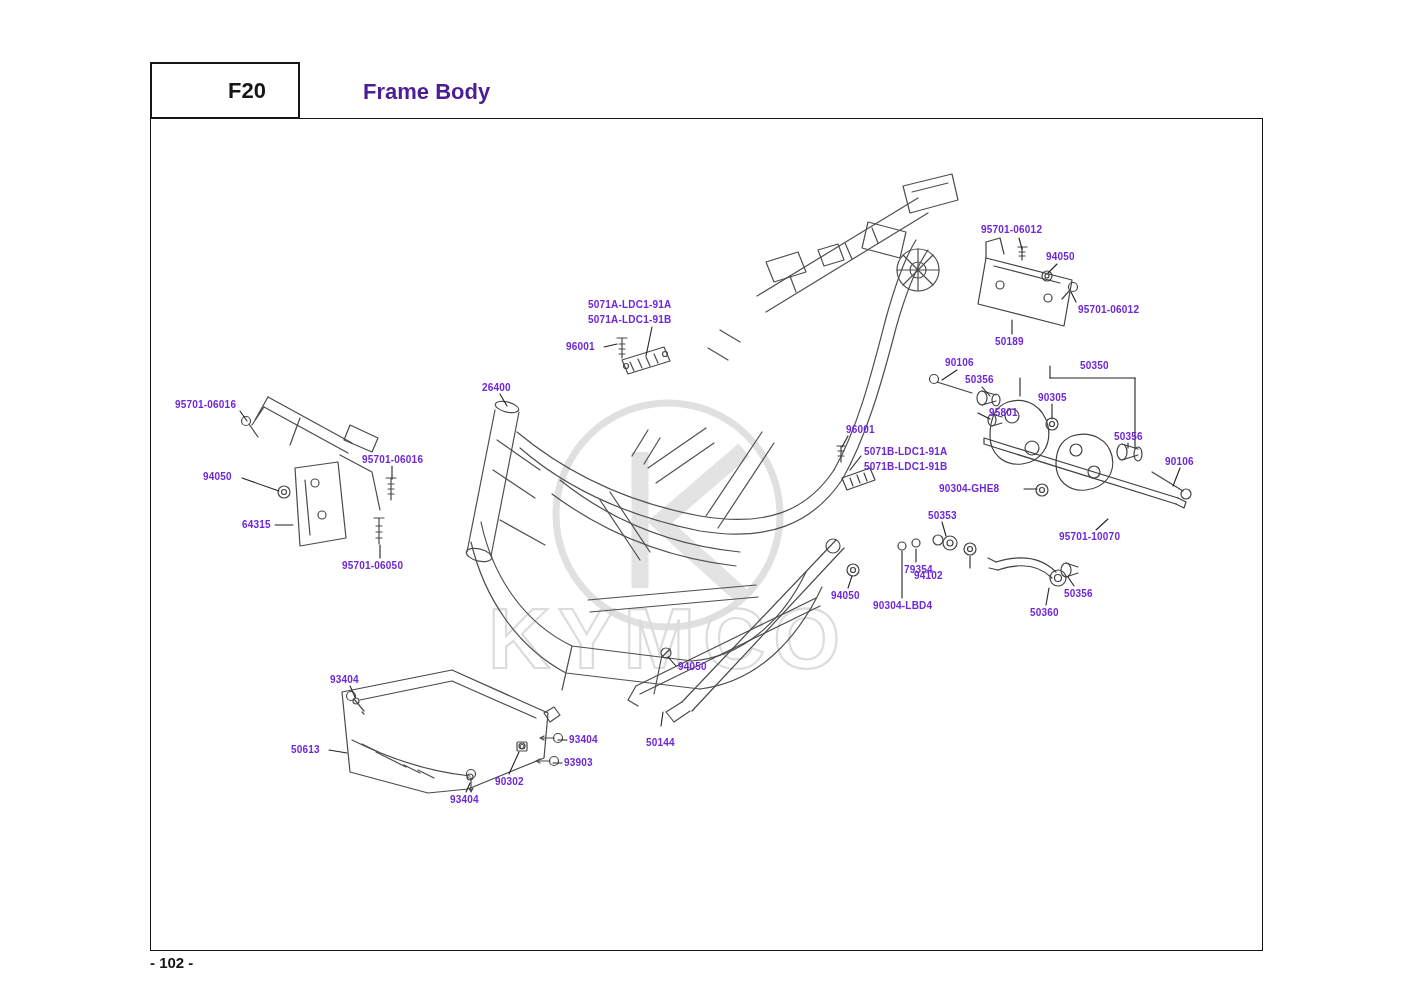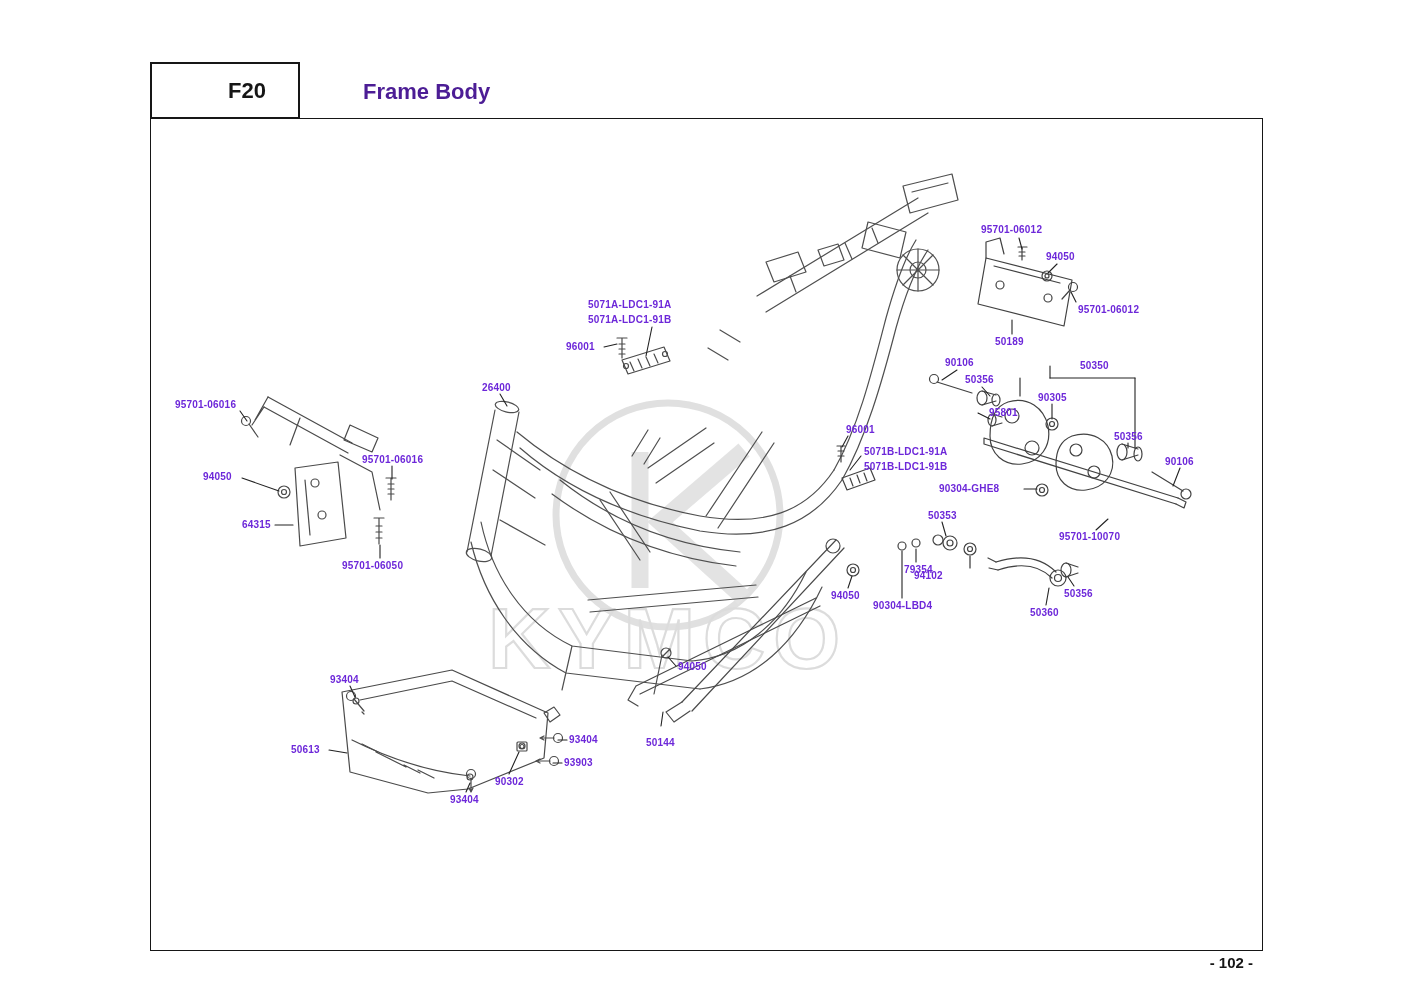--- a/index.html
+++ b/index.html
@@ -6,21 +6,21 @@
   html,body { width:1415px; height:1000px; background:#ffffff; font-family:"Liberation Sans", sans-serif; }
   .page { position:relative; width:1415px; height:1000px; background:#fff; overflow:hidden; }
   .code-box { position:absolute; left:150px; top:62px; width:150px; height:57px; border:2px solid #161616;
               display:flex; align-items:center; justify-content:center; font-size:22px; font-weight:bold;
               color:#161616; background:#fff; z-index:3;padding-left:44px; }
   .page-title { position:absolute; left:363px; top:79px; font-size:22px; font-weight:bold; color:#4c1d95; z-index:3; }
   .main-frame { position:absolute; left:150px; top:118px; width:1113px; height:833px; border:1.5px solid #161616; z-index:0; }
   #diagram-layer { position:absolute; left:0; top:0; width:1415px; height:1000px; z-index:1; }
   .part-label { position:absolute; font-size:10px; font-weight:bold; color:#6d28d9; white-space:nowrap; z-index:2;
                 letter-spacing:0.2px; }
-  .footer { position:absolute; left:140px; top:954px; width:1113px; text-align:right; font-size:15px;
+  .footer { position:absolute; left:150px; top:954px; width:1113px; text-align:left; font-size:15px;
             font-weight:bold; color:#161616; z-index:3; }
 </style>
 </head>
 <body>
 
 <div class="page">
 
   <div class="code-box">
     <span>F20</span>
   </div>

